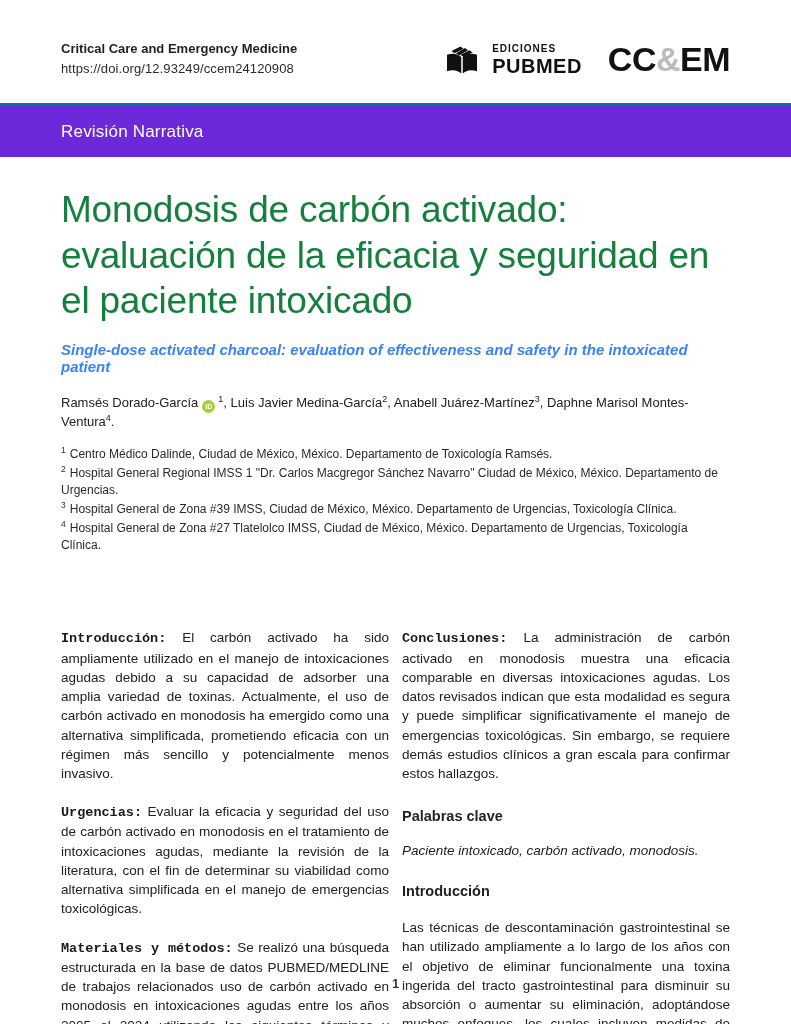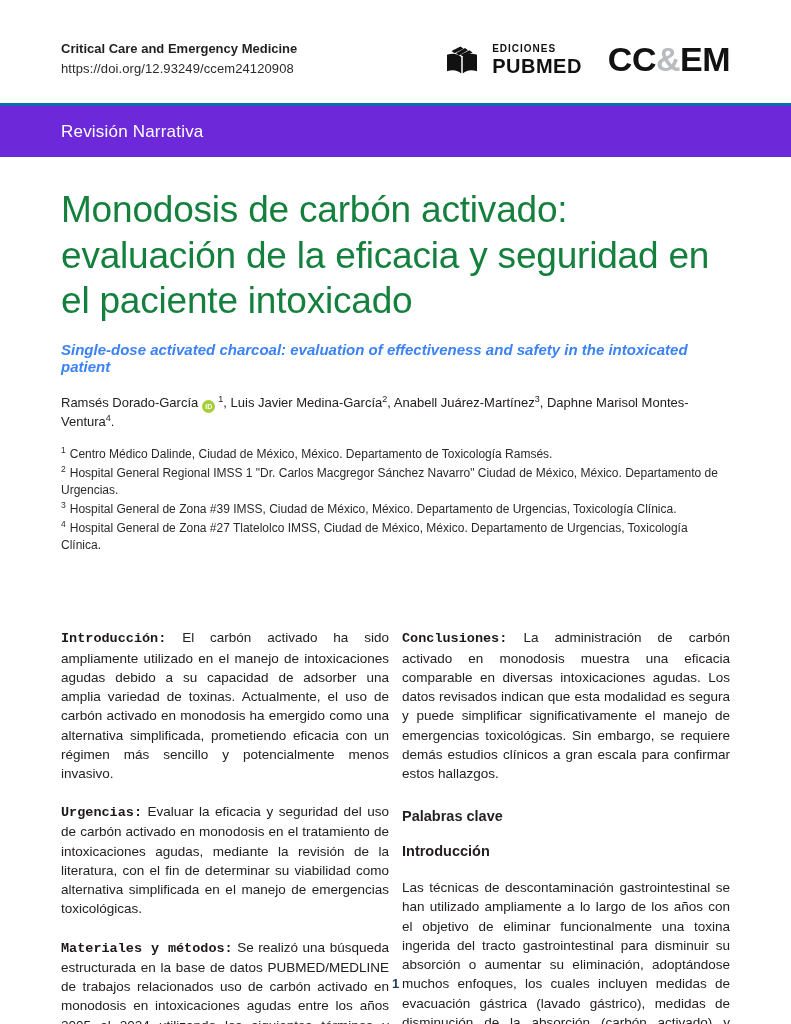--- a/index.html
+++ b/index.html
@@ -172,20 +172,21 @@
       <p class="body-par"><b>Urgencias:</b> <span>Evaluar la eficacia y seguridad del uso de carbón activado en monodosis en el tratamiento de intoxicaciones agudas, mediante la revisión de la literatura, con el fin de determinar su viabilidad como alternativa simplificada en el manejo de emergencias toxicológicas.</span></p>
 
       <p class="body-par"><b>Materiales y métodos:</b> <span>Se realizó una búsqueda estructurada en la base de datos PUBMED/MEDLINE de trabajos relacionados uso de carbón activado en monodosis en intoxicaciones agudas entre los años 2005 al 2024 utilizando los siguientes términos y palabras clave en idioma inglés que se encontraran en el título o resumen:"(single dose) and (activated charcoal) and (intoxicated patient)". A su vez, se incluyeron artículos de la base de datos personal del autor, seleccionándose deliberadamente.</span></p>
 
     </div>
 
     <div class="col">
       <p class="body-par"><b>Conclusiones:</b> <span>La administración de carbón activado en monodosis muestra una eficacia comparable en diversas intoxicaciones agudas. Los datos revisados indican que esta modalidad es segura y puede simplificar significativamente el manejo de emergencias toxicológicas. Sin embargo, se requiere demás estudios clínicos a gran escala para confirmar estos hallazgos.</span></p>
 
       <div class="col-heading heading-gap">Palabras clave</div>
+      <p class="keywords-par">Paciente intoxicado, carbón activado, monodosis.</p>
 
       <div class="col-heading">Introducción</div>
       <p class="body-par">Las técnicas de descontaminación gastrointestinal se han utilizado ampliamente a lo largo de los años con el objetivo de eliminar funcionalmente una toxina ingerida del tracto gastrointestinal para disminuir su absorción o aumentar su eliminación, adoptándose muchos enfoques, los cuales incluyen medidas de evacuación gástrica (lavado gástrico), medidas de disminución de la absorción (carbón activado) y medidas que incrementan el tránsito intestinal para disminuir el tiempo de absorción (irrigación intestinal completa y catárticos)⁵. Sin embargo, no existen muchos estudios clínicos aleatorizados controlados que demuestren que el uso rutinario de medidas de descontaminación gastrointestinal mejore los resultados en los pacientes intoxicados, la evidencia actual de ensayos clínicos con voluntarios y estudios clínicos sugieren</p>
     </div>
 
   </div>
 
   <div class="page-footer">
     <span class="page-number">1</span>
   </div>

